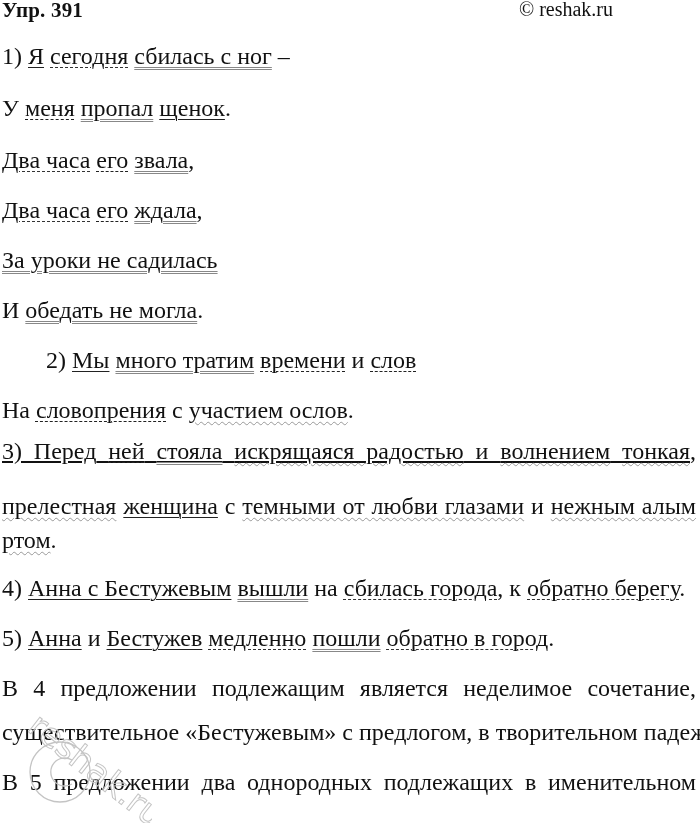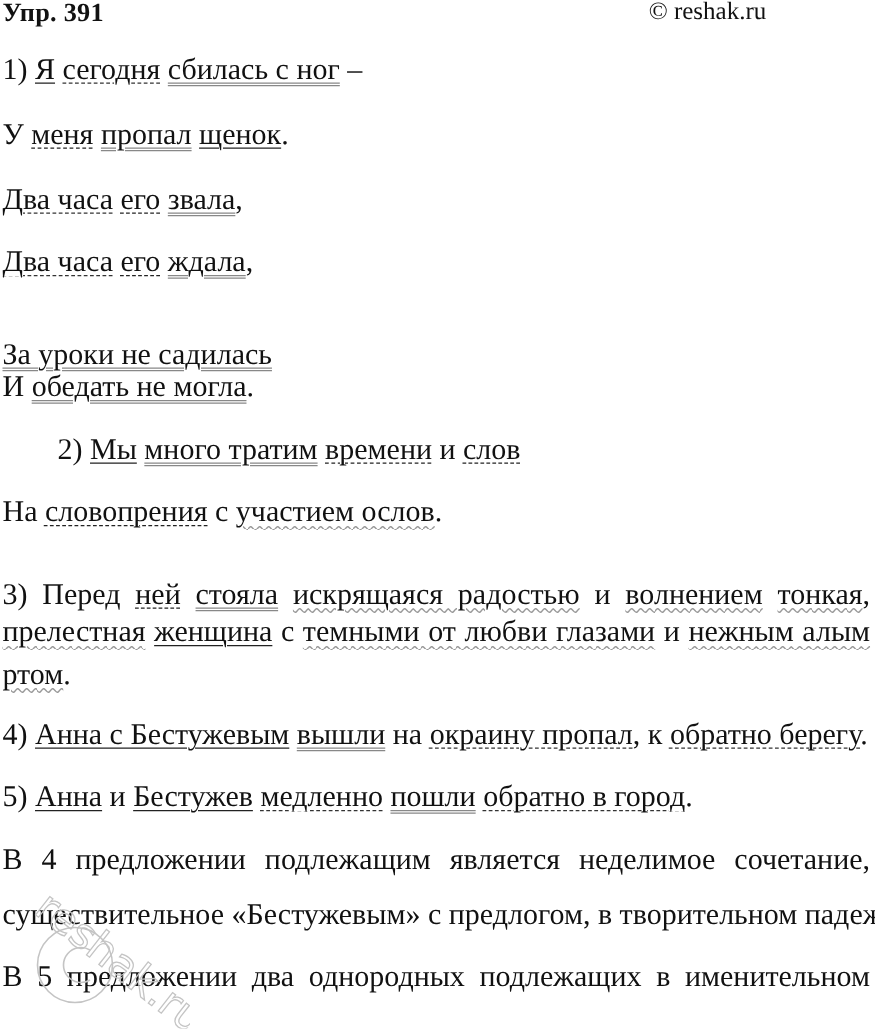--- a/index.html
+++ b/index.html
@@ -97,28 +97,28 @@
 <div class="header">
   <div class="title">Упр. 391</div>
   <div class="copyright">© reshak.ru</div>
 </div>
 
 <div id="content">
     <div class="line" style="top: 44px;"><span>1) </span><span class="u-subj">Я</span><span> </span><span class="u-adv">сегодня</span><span> </span><span class="u-pred">сбилась с ног</span><span> –</span></div>
     <div class="line" style="top: 96px; text-align: center;"><span>У </span><span class="u-obj">меня</span><span> </span><span class="u-pred">пропал</span><span> </span><span class="u-subj">щенок</span><span>.</span></div>
     <div class="line" style="top: 148px;"><span class="u-adv">Два часа</span><span> </span><span class="u-obj">его</span><span> </span><span class="u-pred">звала</span><span>,</span></div>
     <div class="line" style="top: 198px;"><span class="u-adv">Два часа</span><span> </span><span class="u-obj">его</span><span> </span><span class="u-pred">ждала</span><span>,</span></div>
-    <div class="line" style="top: 248px; margin-top: 24px;"><span class="u-pred">За уроки не садилась</span></div>
+    <div class="line" style="top: 248px;"><span class="u-pred">За уроки не садилась</span></div>
     <div class="line" style="top: 298px;"><span>И </span><span class="u-pred">обедать не могла</span><span>.</span></div>
     <div class="line" style="top: 348px; margin-left: 44px;"><span>2) </span><span class="u-subj">Мы</span><span> </span><span class="u-pred">много тратим</span><span> </span><span class="u-obj">времени</span><span> и </span><span class="u-obj">слов</span></div>
     <div class="line" style="top: 398px;"><span>На </span><span class="u-obj">словопрения</span><span> с </span><span class="u-attr">участием ослов</span><span>.</span></div>
-    <div class="line justify" style="top: 464px;"><span>3) Перед</span><span> </span><span class="u-obj">ней</span><span> </span><span class="u-pred">стояла</span><span> </span><span class="u-attr">искрящаяся радостью</span><span> и </span><span class="u-attr">волнением</span><span> </span><span class="u-attr">тонкая</span><span>,</span></div>
+    <div class="line justify" style="top: 439px; text-decoration: underline;"><span>3) Перед</span><span> </span><span class="u-obj">ней</span><span> </span><span class="u-pred">стояла</span><span> </span><span class="u-attr">искрящаяся радостью</span><span> и </span><span class="u-attr">волнением</span><span> </span><span class="u-attr">тонкая</span><span>,</span></div>
     <div class="line justify" style="top: 494px;"><span class="u-attr">прелестная</span><span> </span><span class="u-subj">женщина</span><span> с </span><span class="u-attr">темными от любви глазами</span><span> и </span><span class="u-attr">нежным алым</span></div>
     <div class="line" style="top: 528px;"><span class="u-attr">ртом</span><span>.</span></div>
-    <div class="line" style="top: 576px;"><span>4) </span><span class="u-subj">Анна с Бестужевым</span><span> </span><span class="u-pred">вышли</span><span> на </span><span class="u-adv">окраину пропал</span><span>, к </span><span class="u-adv">обратно берегу</span><span>.</span></div>
+    <div class="line" style="top: 576px;"><span>4) </span><span class="u-subj">Анна с Бестужевым</span><span> </span><span class="u-pred">вышли</span><span> на </span><span class="u-adv">сбилась города</span><span>, к </span><span class="u-adv">обратно берегу</span><span>.</span></div>
     <div class="line" style="top: 626px;"><span>5) </span><span class="u-subj">Анна</span><span> и </span><span class="u-subj">Бестужев</span><span> </span><span class="u-adv">медленно</span><span> </span><span class="u-pred">пошли</span><span> </span><span class="u-adv">обратно в город</span><span>.</span></div>
   </div>
 <div id="explanation">
     <div class="line justify" style="top: 676px;">В 4 предложении подлежащим является неделимое сочетание,</div>
     <div class="line" style="top: 720px;">существительное «Бестужевым» с предлогом, в творительном падеже.</div>
     <div class="line justify" style="top: 770px;">В 5 предложении два однородных подлежащих в именительном</div>
     <div class="line" style="top: 845px;">падеже, союз И.</div>
   </div>
 
 <svg class="watermark" viewBox="0 0 130 133">

